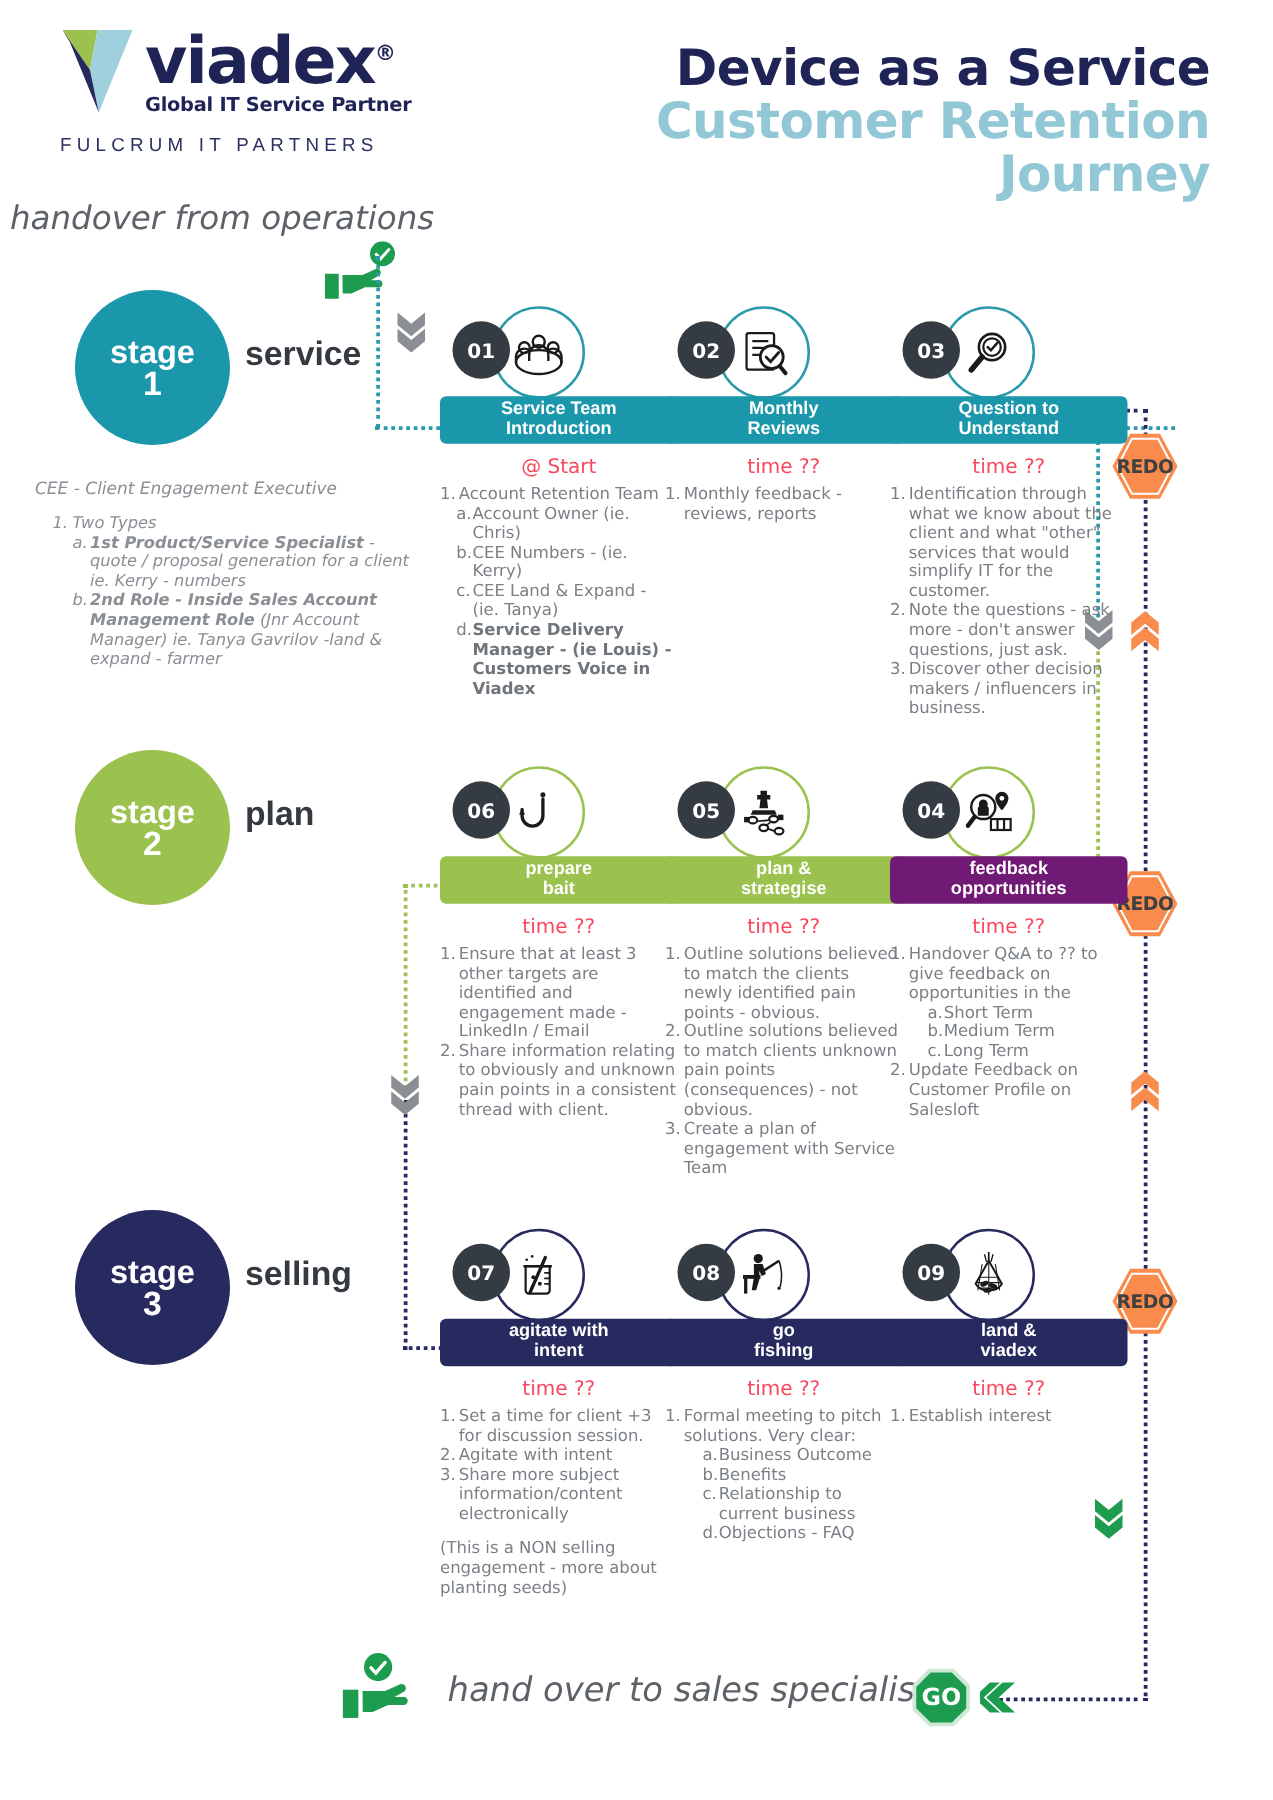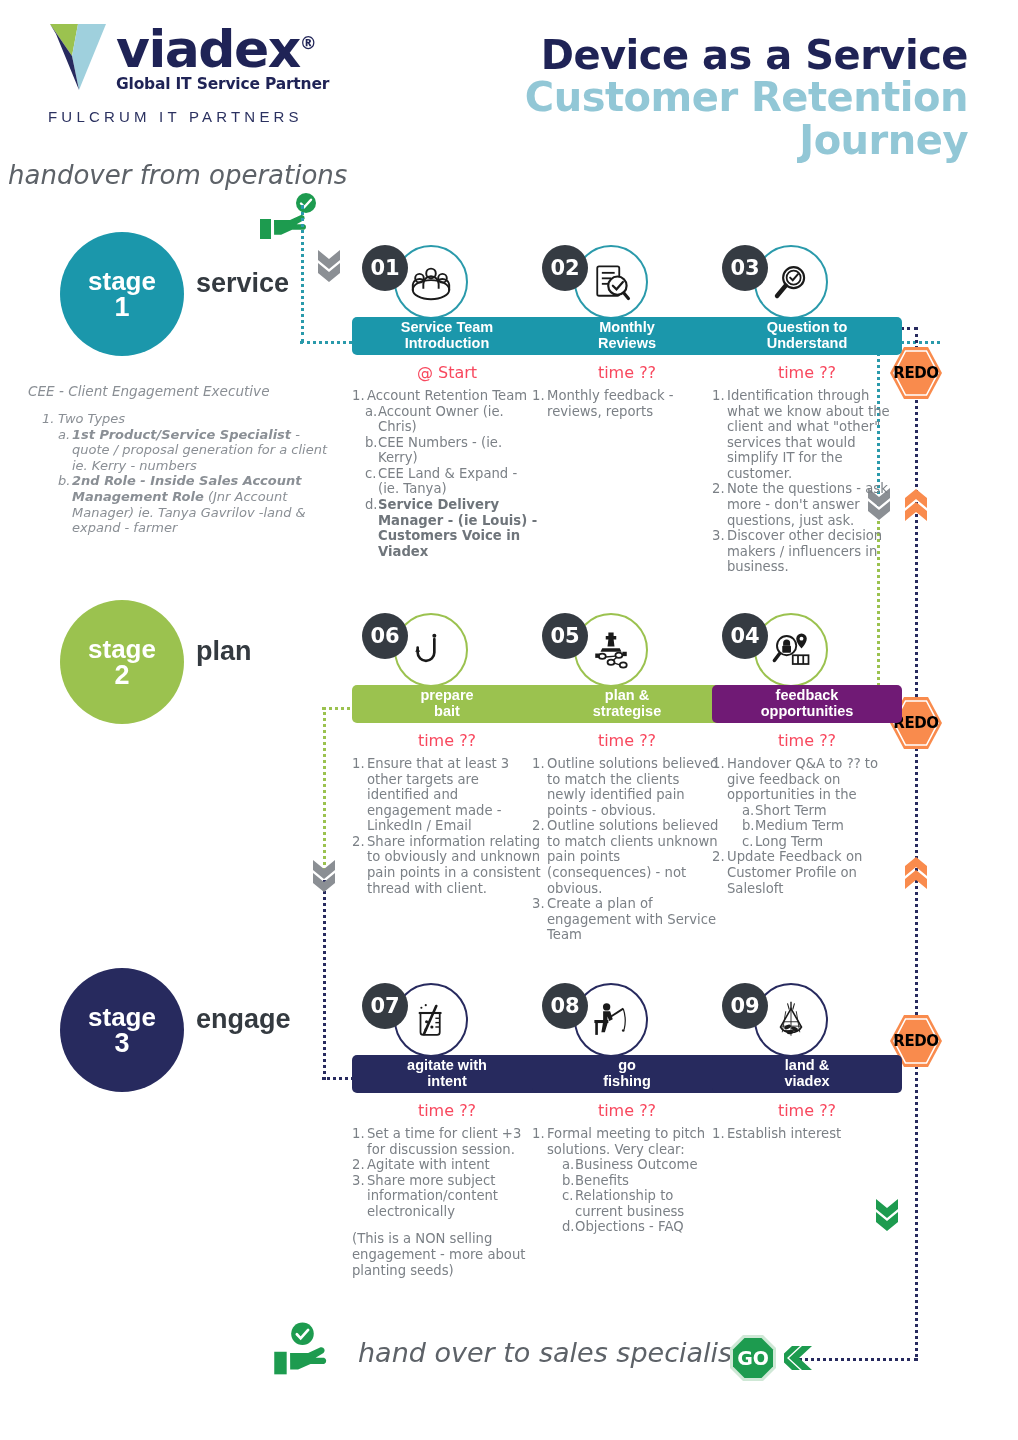--- a/index.html
+++ b/index.html
@@ -38,22 +38,22 @@
   .stage-badge { position: absolute; width: 124px; height: 124px; border-radius: 50%;
                  display: flex; flex-direction: column; align-items: center;
                  justify-content: center; color: #fff; font-weight: bold;
                  font-size: 26px; line-height: 1.0; }
   .stage-badge .sb-num { font-size: 27px; }
   .stage-label { position: absolute; font-size: 27px; font-weight: bold; color: #343a40; }
 
   
   .step { position: absolute; width: 190px; }
   .step-head { position: relative; height: 72px; }
-  .num-bubble { position: absolute; left: 10px; top: 0; width: 46px; height: 46px;
-                border-radius: 50%; background: #353b42; color: #fff; font-size: 21px;
+  .num-bubble { position: absolute; left: 10px; top: 12px; width: 46px; height: 46px;
+                border-radius: 50%; background: #353b42; color: #fff; font-size: 16px;
                 font-weight: bold; display: flex; align-items: center; justify-content: center;
                 z-index: 3; font-family: "DejaVu Sans", sans-serif; }
   .icon-circle { position: absolute; left: 42px; top: 0; width: 74px; height: 74px;
                  border-radius: 50%; background: #fff; border: 2.5px solid #2a9aab;
                  display: flex; align-items: center; justify-content: center; z-index: 2; }
   .chip { width: 100%; height: 38px; border-radius: 5px; color: #fff; font-weight: bold;
           font-size: 14.5px; line-height: 1.08; display: flex; flex-direction: column;
           align-items: center; justify-content: center; text-align: center;
           position: relative; z-index: 4; }
   .chip-time { text-align: center; color: #f8485e; font-size: 16px; margin-top: 8px;
@@ -72,21 +72,21 @@
   
   .dotline { position: absolute; }
   .dot-h { height: 0; border-top-width: 3px; border-top-style: dotted; }
   .dot-v { width: 0; border-left-width: 3px; border-left-style: dotted; }
 
   .chev { position: absolute; }
 
   
   .redo { position: absolute; width: 56px; height: 56px; display: flex;
           align-items: center; justify-content: center; }
-  .redo-txt { position: absolute; color: #000000; font-weight: bold; font-size: 15px;
+  .redo-txt { position: absolute; color: #404040; font-weight: bold; font-size: 15px;
               letter-spacing: -0.4px; font-family: "DejaVu Sans", sans-serif; }
 
   
   .handover-bottom { position: absolute; left: 358px; top: 1337px; font-size: 27px;
                      font-style: italic; color: #5d6268; font-family: "DejaVu Sans", sans-serif; }
   .go-badge { position: absolute; left: 728px; top: 1333px; width: 50px; height: 50px;
               display: flex; align-items: center; justify-content: center; }
   .go-txt { position: absolute; color: #fff; font-weight: bold; font-size: 19px;
             font-family: "DejaVu Sans", sans-serif; }
 </style>
@@ -133,21 +133,21 @@
   <div class="stage-badge" style="left:60px;top:600px;background:#9bc24f">
     <span>stage</span>
     <span class="sb-num">2</span>
   </div>
   <div class="stage-label" style="left:196px;top:636px">plan</div>
 
   <div class="stage-badge" style="left:60px;top:968px;background:#272a5e">
     <span>stage</span>
     <span class="sb-num">3</span>
   </div>
-  <div class="stage-label" style="left:196px;top:1004px">engage</div>
+  <div class="stage-label" style="left:196px;top:1004px">selling</div>
 
   <div style="position:absolute;left:28px;top:383px;width:305px;font-family:'DejaVu Sans',sans-serif;">
     <div style="font-size:13.6px;font-style:italic;color:#8a8f95;">CEE - Client Engagement Executive</div>
     <div style="margin-top:12px;margin-left:14px;font-size:13px;font-style:italic;color:#8a8f95;line-height:1.2;">
       <div style="display:flex">
           <span style="flex:none;width:16px">1.</span>
           <span>Two Types</span>
         </div>
       <div style="margin-left:16px">
         <div style="display:flex">

